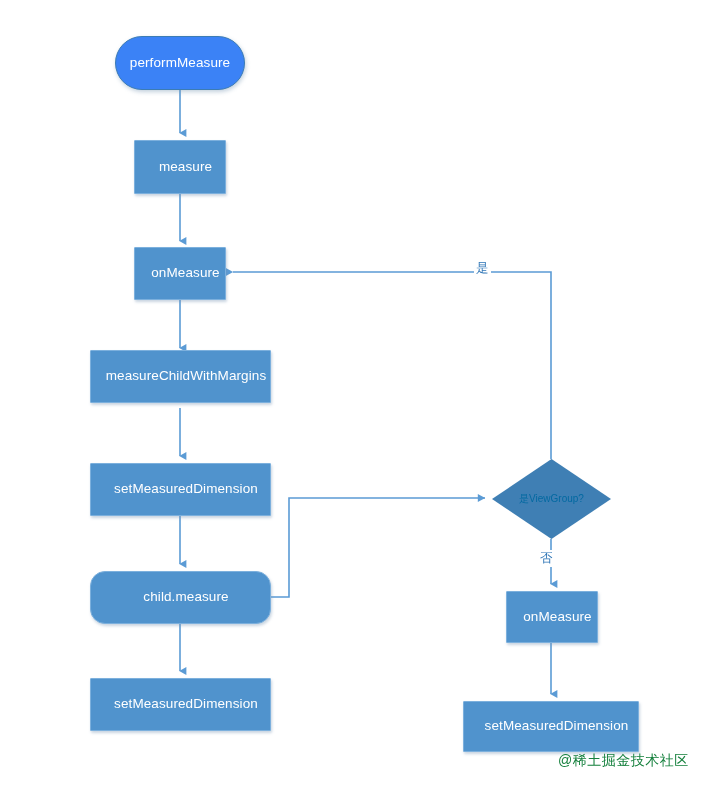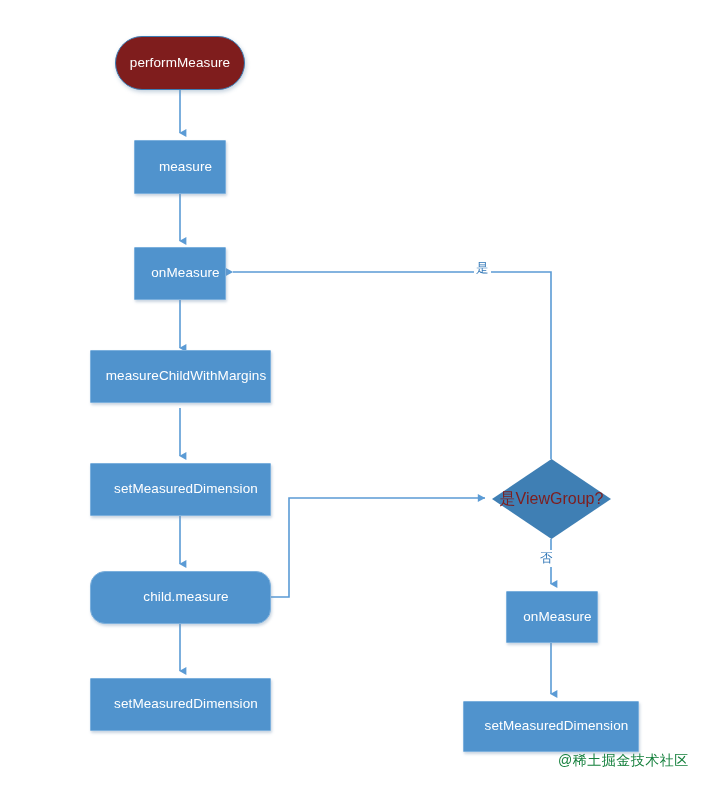--- a/index.html
+++ b/index.html
@@ -37,21 +37,21 @@
     line-height: 1.2;
     background: #5093cd;
     border: 1px solid #7cb0dd;
     box-shadow: 1px 2px 3px rgba(120, 150, 180, 0.40);
     user-select: none;
   }
   .node.process { border-radius: 1px; padding-left: 11px; }
   .node.terminator {
     border-radius: 999px;
     border: 1px solid #3c7cb4;
-    background: #7f1d1d;
+    background: #3b82f6;
     box-shadow: 1px 2px 4px rgba(120, 150, 180, 0.45);
   }
   .node-label { pointer-events: none; }
 
   .diamond-wrap {
     position: absolute;
     left: 492px;
     top: 459px;
     width: 119px;
     height: 80px;
@@ -67,22 +67,22 @@
   }
   .diamond-text {
     position: absolute;
     left: 0;
     top: 0;
     width: 119px;
     height: 80px;
     display: flex;
     align-items: center;
     justify-content: center;
-    color: #7f1d1d;
-    font-size: 16px;
+    color: #0369a1;
+    font-size: 10px;
     white-space: nowrap;
     user-select: none;
   }
 
   .edge-label {
     position: absolute;
     color: #2e75b6;
     font-size: 12.5px;
     background: #ffffff;
     padding: 0 2px;

